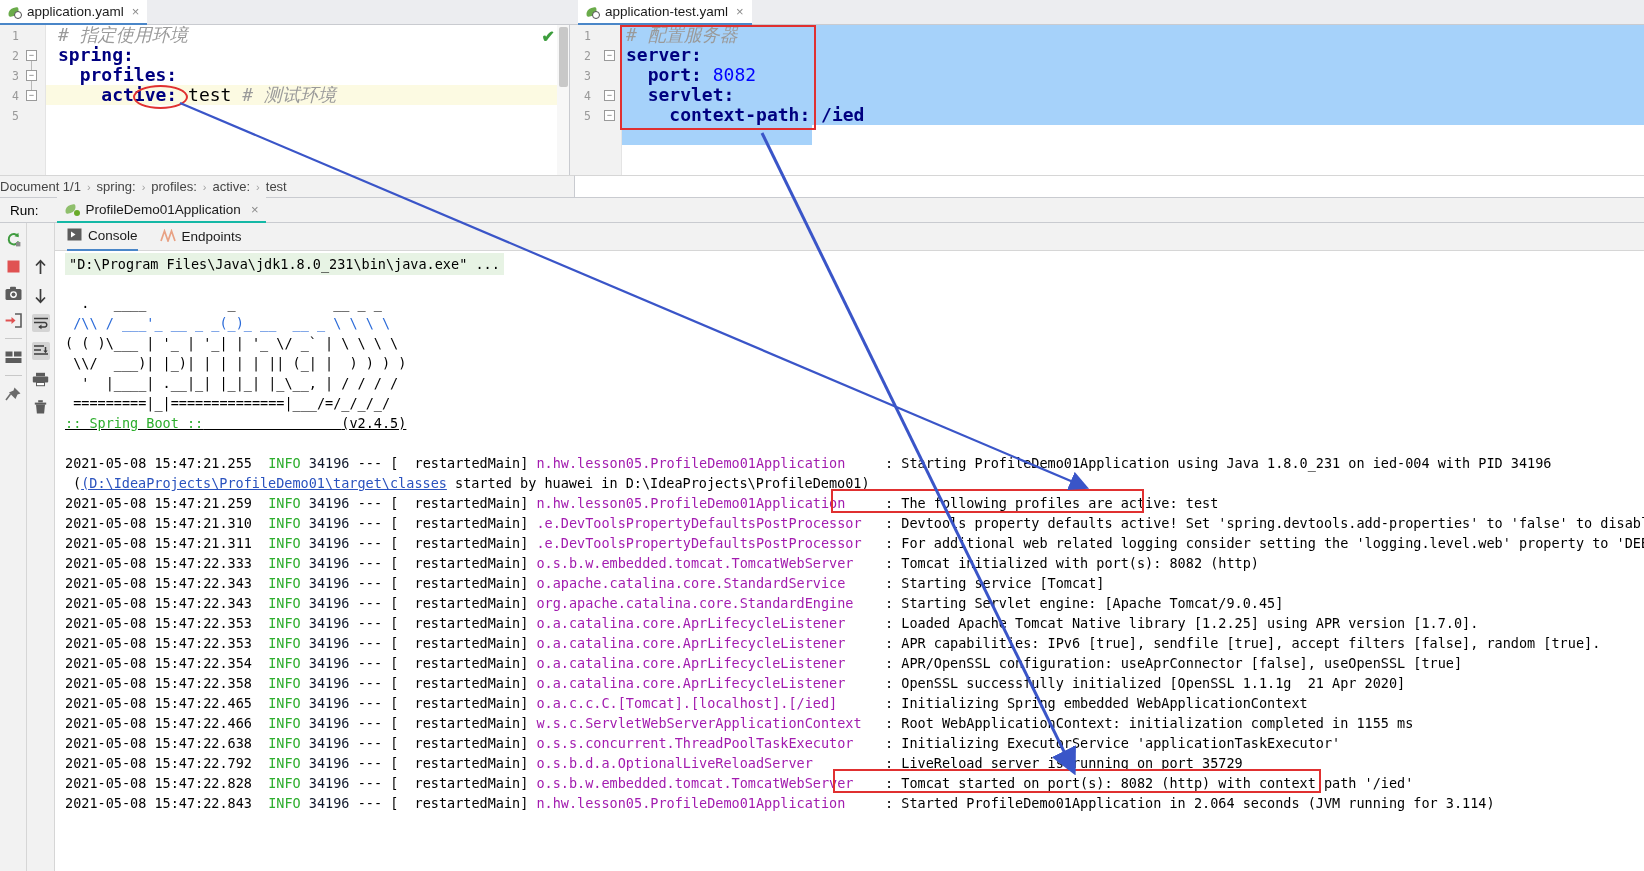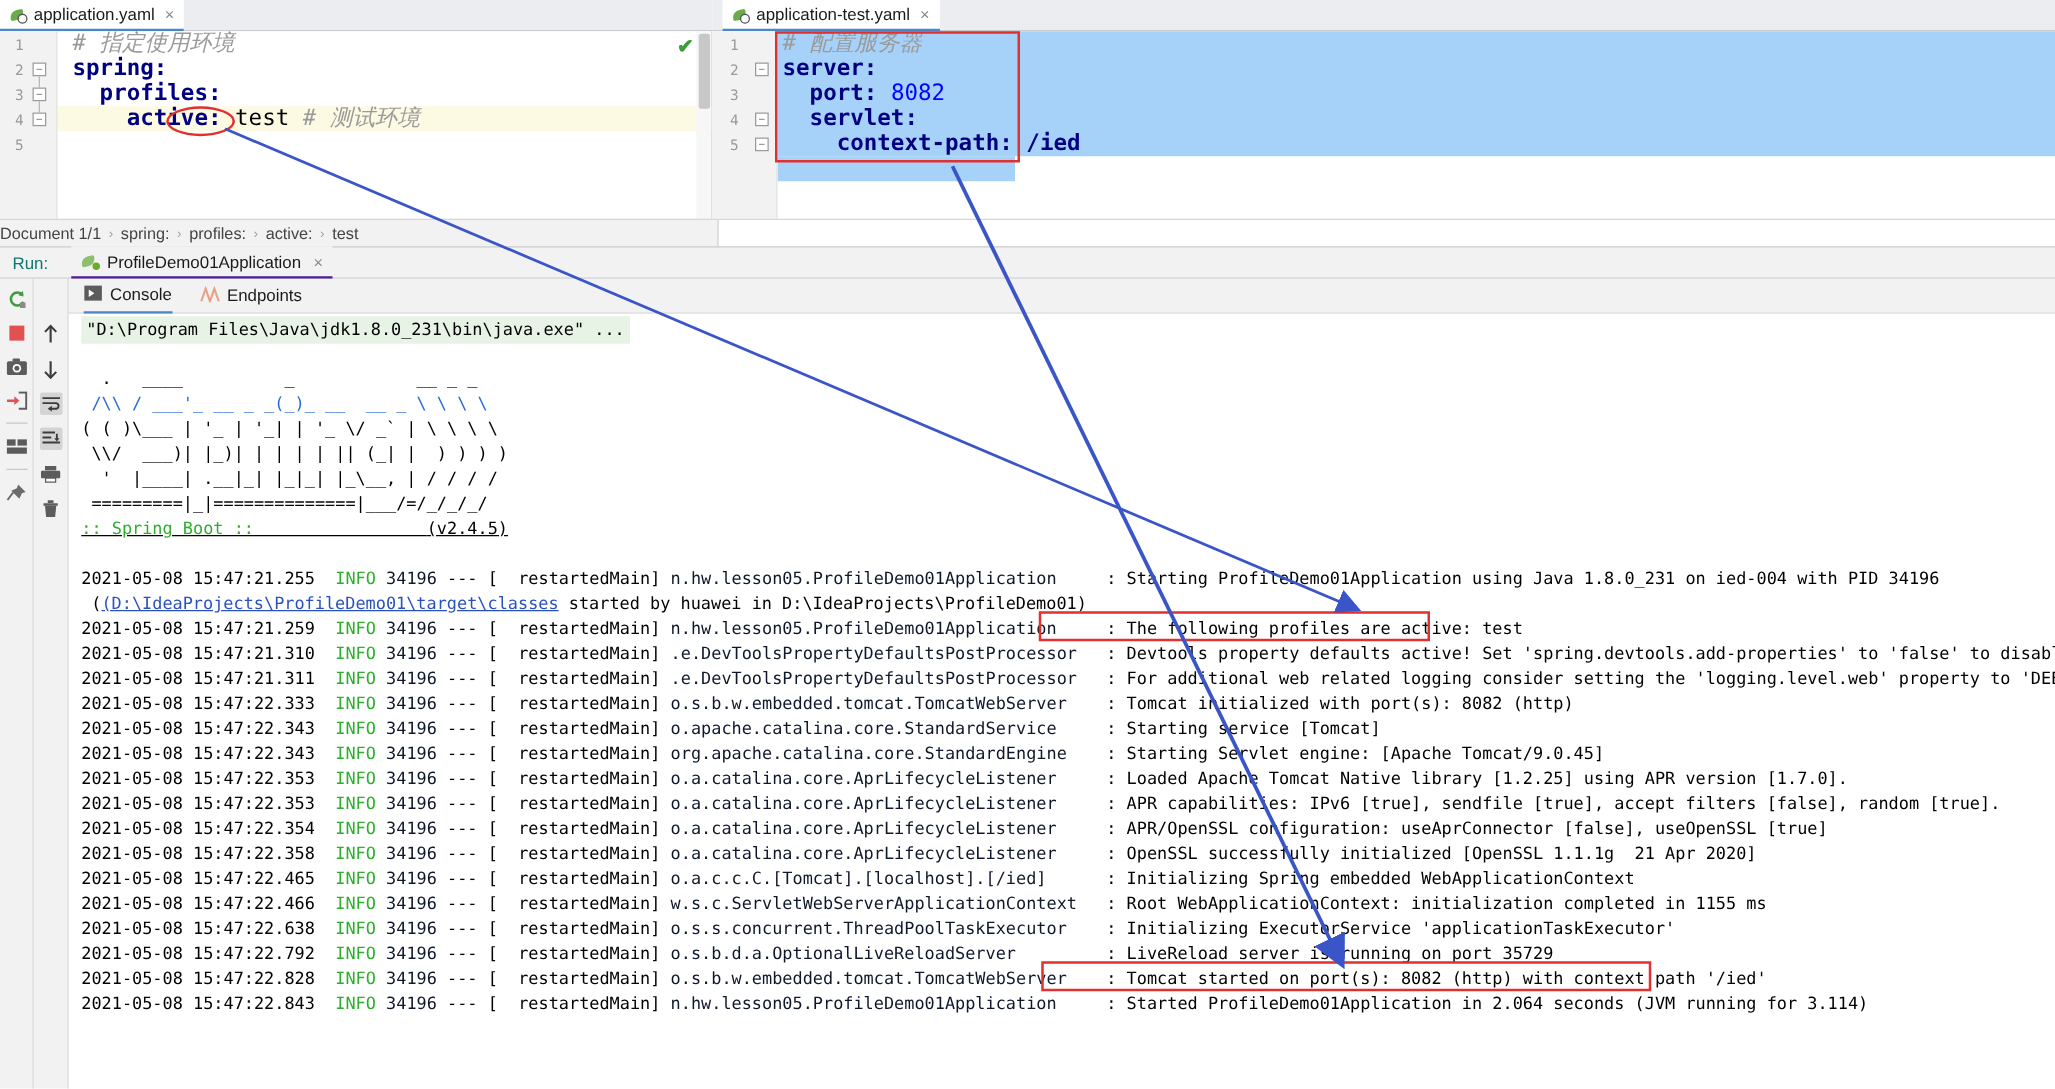--- a/index.html
+++ b/index.html
@@ -97,24 +97,24 @@
     position:absolute; left:575px; top:175px; width:1069px; height:22px;
     background:#ffffff; border-top:1px solid #d6d6d6;
   }
 
   
   .run-header {
     position:absolute; left:0; top:197px; width:1644px; height:26px;
     background:#f2f2f2; border-top:1px solid #c9cbd0; border-bottom:1px solid #c9cbd0;
     display:flex; align-items:center;
   }
-  .run-label { margin-left:10px; font-size:13.5px; color:#0f766e; }
+  .run-label { margin-left:10px; font-size:13.5px; color:#000000; }
   .run-tab {
     margin-left:18px; height:26px; display:flex; align-items:center; gap:6px;
-    padding:0 8px; background:#f2f2f2; border-bottom:2px solid #4c1d95;
+    padding:0 8px; background:#f2f2f2; border-bottom:2px solid #14b8a6;
     font-size:13.5px; color:#1a1a1a;
   }
   .run-tab .closex { color:#8a8a8a; font-size:13px; margin-left:4px; }
   .run-leaf { width:15px; height:14px; position:relative; display:inline-block; flex:none; }
   .run-leaf::before {
     content:""; position:absolute; left:0; top:3px; width:11px; height:8px;
     background:#8fbf6c; border-radius:7px 2px 7px 2px; transform:rotate(-12deg);
   }
   .run-leaf::after {
     content:""; position:absolute; right:0; bottom:0; width:6px; height:6px;
@@ -151,21 +151,21 @@
     position:absolute; left:55px; top:251px; width:1589px; height:620px;
     background:#ffffff; overflow:hidden;
   }
   .cline {
     position:absolute; left:10px; white-space:pre;
     font-family:"DejaVu Sans Mono", monospace; font-size:13.5px; line-height:20px;
     color:#000000;
   }
   .cmdline { background:#e7f3e4; }
   .c-green  { color:#2eae2e; }
-  .c-cyan   { color:#0f172a; }
+  .c-cyan   { color:#a21caf; }
   .c-magenta{ color:#0f172a; }
   .c-link   { color:#2a52be; text-decoration:underline; }
   .c-banner-blue { color:#2a6ad8; }
 
   
   .arrows { position:absolute; left:0; top:0; width:1644px; height:871px; pointer-events:none; }
 </style>
 </head>
 <body>
 

